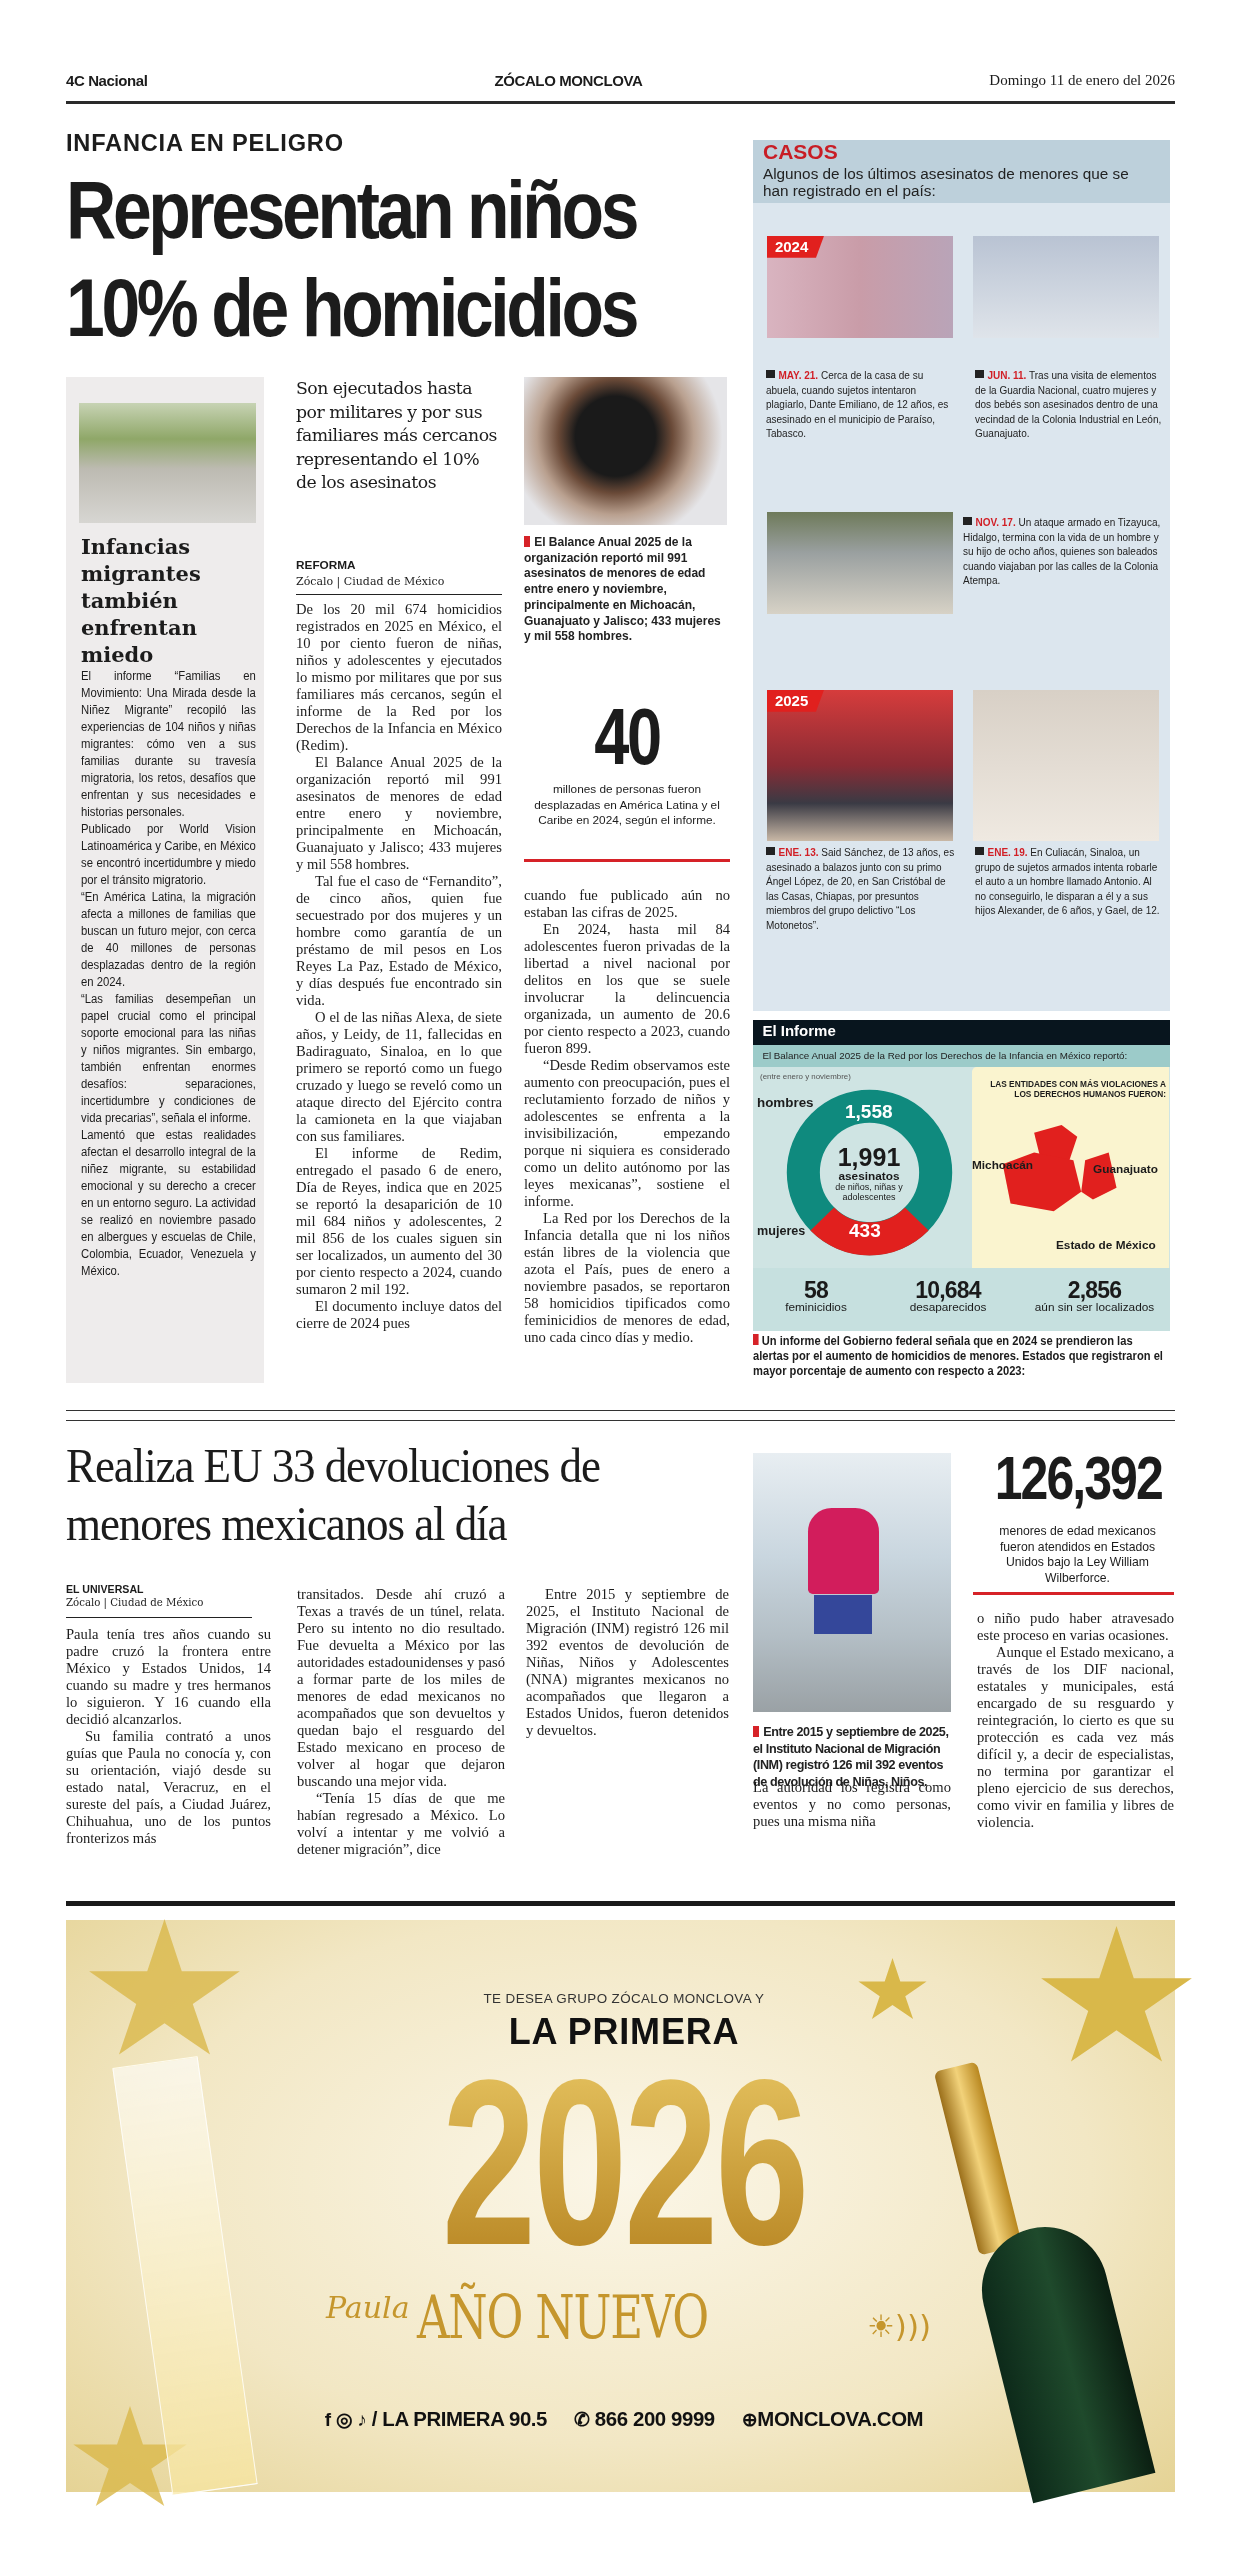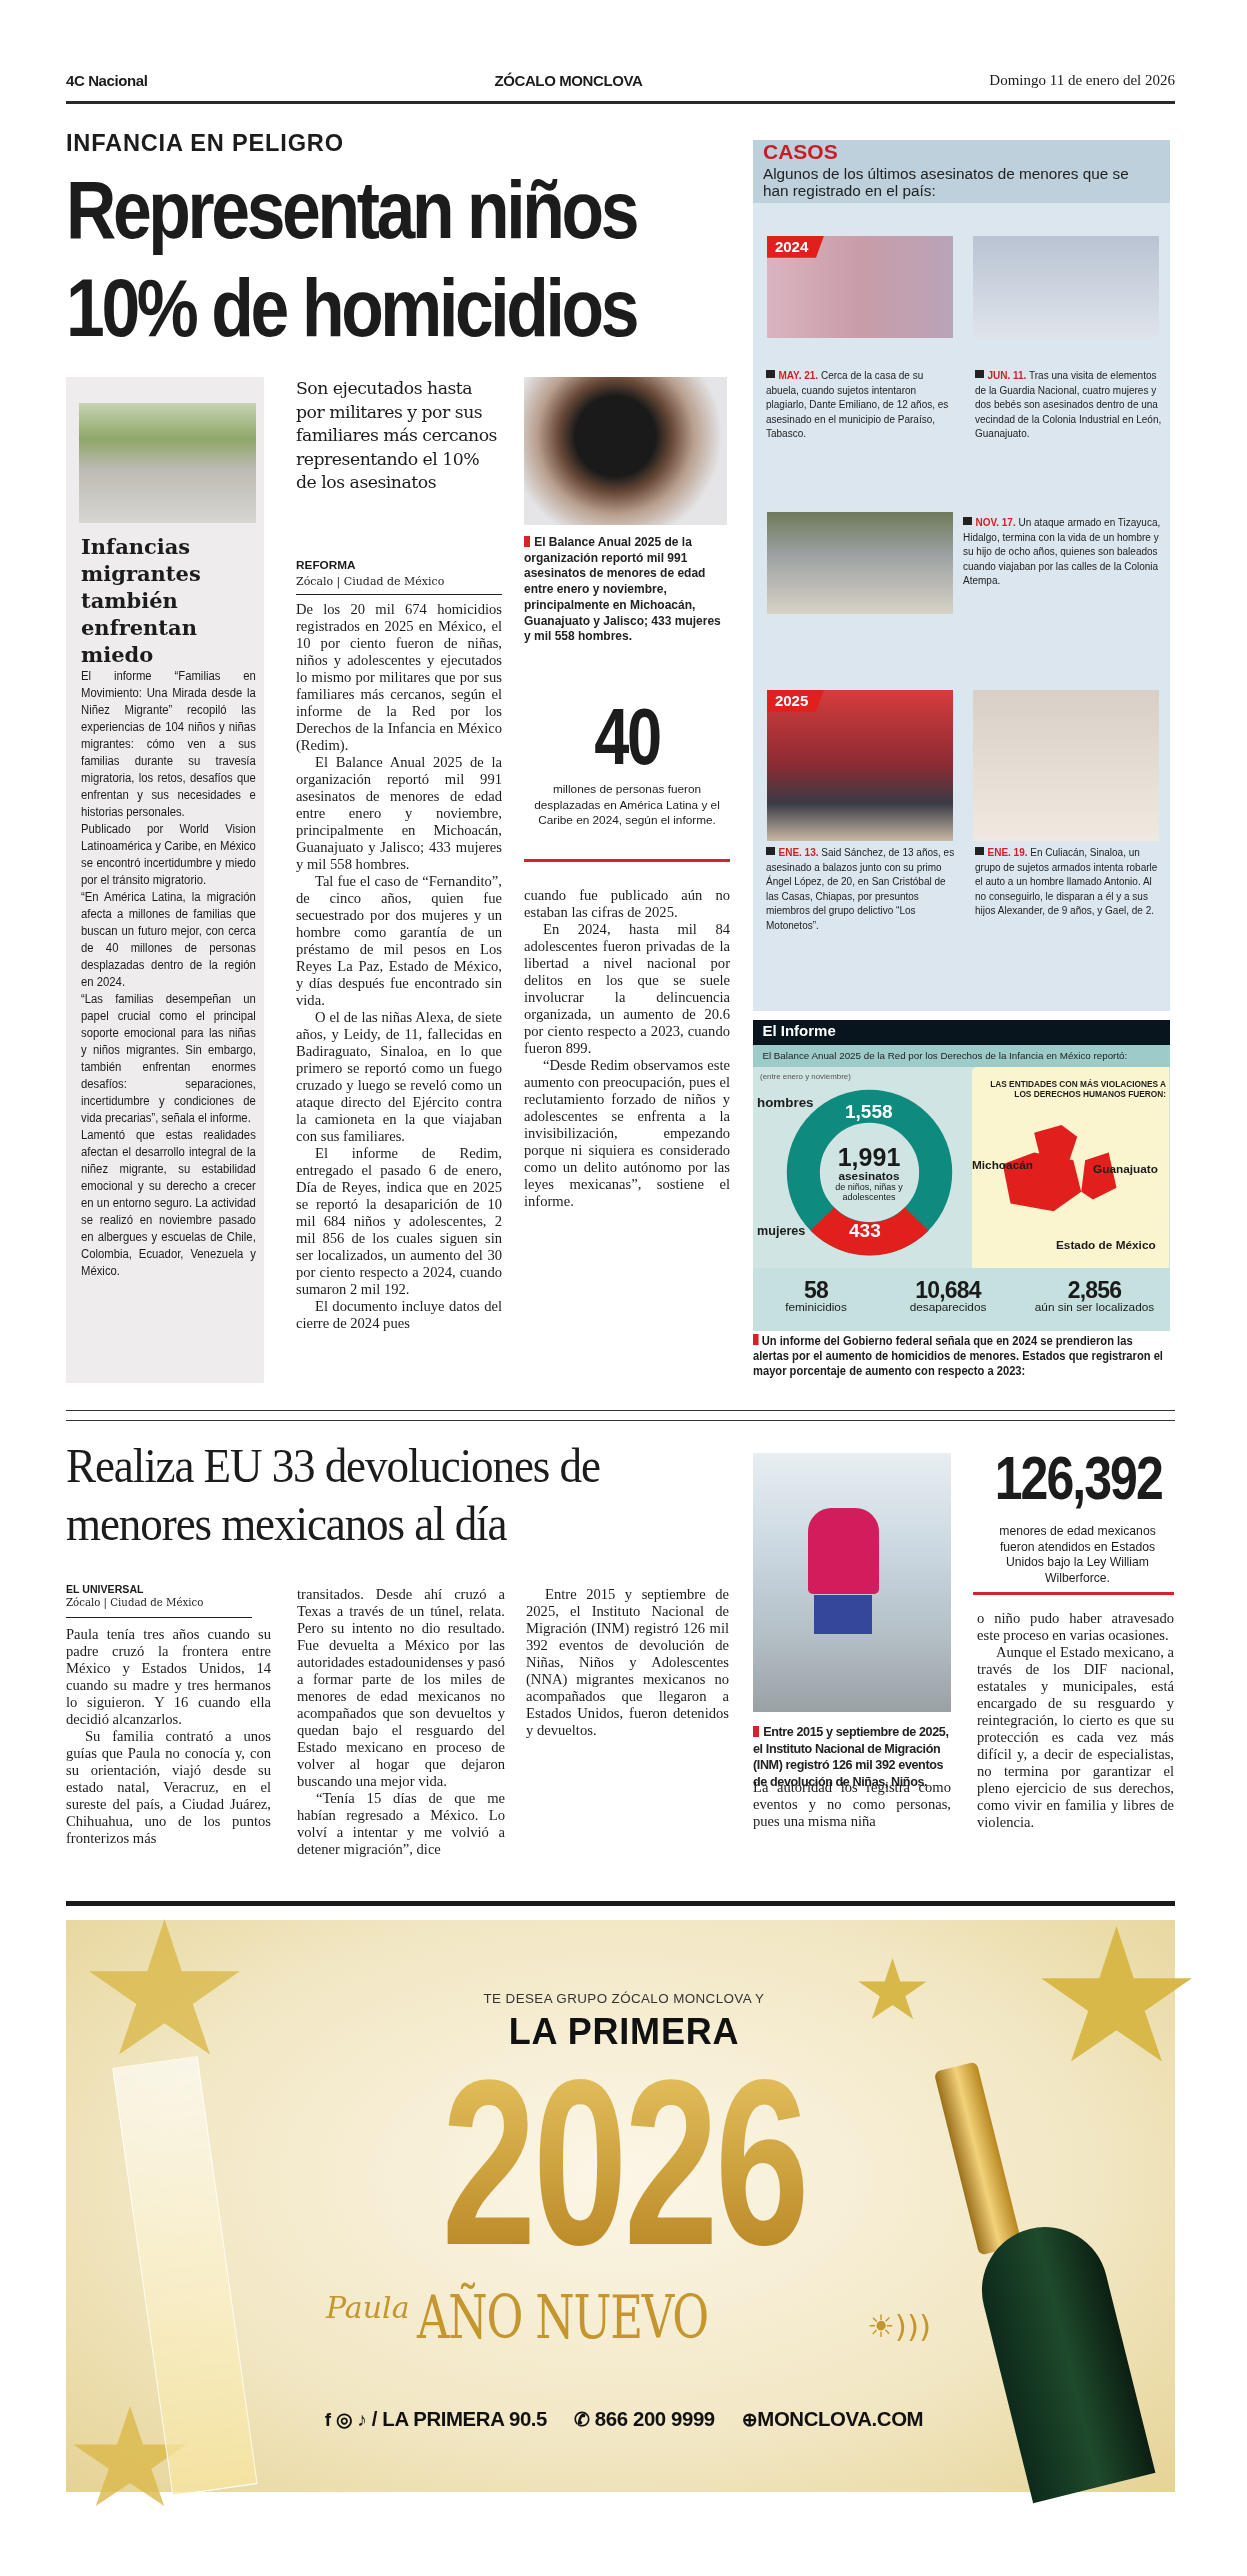--- a/index.html
+++ b/index.html
@@ -121,20 +121,21 @@
 
 <div class="abs photo photo2"></div>
 <div class="abs caption cap2"><span class="mk"></span><span>El Balance Anual 2025 de la organización reportó mil 991 asesinatos de menores de edad entre enero y noviembre, principalmente en Michoacán, Guanajuato y Jalisco; 433 mujeres y mil 558 hombres.</span></div>
 <div class="abs big40">40</div>
 <div class="abs big40-sub">millones de personas fueron desplazadas en América Latina y el Caribe en 2024, según el informe.</div>
 <div class="abs redrule" style="top:859px;left:524px;width:206px"></div>
 <div class="abs col col2">
   <p class="ni">cuando fue publicado aún no estaban las cifras de 2025.</p>
   <p>En 2024, hasta mil 84 adolescentes fueron privadas de la libertad a nivel nacional por delitos en los que se suele involucrar la delincuencia organizada, un aumento de 20.6 por ciento respecto a 2023, cuando fueron 899.</p>
   <p>“Desde Redim observamos este aumento con preocupación, pues el reclutamiento forzado de niños y adolescentes se enfrenta a la invisibilización, empezando porque ni siquiera es considerado como un delito autónomo por las leyes mexicanas”, sostiene el informe.</p>
+  <p>La Red por los Derechos de la Infancia detalla que ni los niños están libres de la violencia que azota el País, pues de enero a noviembre pasados, se reportaron 58 homicidios tipificados como feminicidios de menores de edad, uno cada cinco días y medio.</p>
 </div>
 
 <div class="abs casos"></div>
 <div class="abs casos-head"></div>
 <div class="abs casos-title">CASOS</div>
 <div class="abs casos-sub">Algunos de los últimos asesinatos de menores que se han registrado en el país:</div>
 
 <div class="abs cimg" style="top:236px;left:767px;width:186px;height:102px;background:linear-gradient(90deg,#d9b4c0,#c99ca8 50%,#b9a4b8)">
     <span class="tag">2024</span>
   </div>
@@ -145,21 +146,21 @@
 
 <div class="abs cimg" style="top:512px;left:767px;width:186px;height:102px;background:linear-gradient(180deg,#6e7a5a,#9aa0a0 40%,#d7d2c6)"></div>
 <div class="abs case-text" style="top:516px;left:963px;width:201px"><span class="b"></span><span class="d">NOV. 17.</span> <span>Un ataque armado en Tizayuca, Hidalgo, termina con la vida de un hombre y su hijo de ocho años, quienes son baleados cuando viajaban por las calles de la Colonia Atempa.</span></div>
 
 <div class="abs cimg" style="top:690px;left:767px;width:186px;height:151px;background:linear-gradient(180deg,#d63c3c,#8a2b34 50%,#3a3a44 75%,#c9b8a6)">
     <span class="tag">2025</span>
   </div>
 <div class="abs case-text" style="top:846px;left:766px;width:189px"><span class="b"></span><span class="d">ENE. 13.</span> <span>Said Sánchez, de 13 años, es asesinado a balazos junto con su primo Ángel López, de 20, en San Cristóbal de las Casas, Chiapas, por presuntos miembros del grupo delictivo “Los Motonetos”.</span></div>
 
 <div class="abs cimg" style="top:690px;left:973px;width:186px;height:151px;background:linear-gradient(180deg,#d8d0c6,#efe9e1)"></div>
-<div class="abs case-text" style="top:846px;left:975px;width:189px"><span class="b"></span><span class="d">ENE. 19.</span> <span>En Culiacán, Sinaloa, un grupo de sujetos armados intenta robarle el auto a un hombre llamado Antonio. Al no conseguirlo, le disparan a él y a sus hijos Alexander, de 9 años, y Gael, de 2.</span></div>
+<div class="abs case-text" style="top:846px;left:975px;width:189px"><span class="b"></span><span class="d">ENE. 19.</span> <span>En Culiacán, Sinaloa, un grupo de sujetos armados intenta robarle el auto a un hombre llamado Antonio. Al no conseguirlo, le disparan a él y a sus hijos Alexander, de 6 años, y Gael, de 12.</span></div>
 
 <div class="abs inf-head">El Informe</div>
 <div class="abs inf-band">El Balance Anual 2025 de la Red por los Derechos de la Infancia en México reportó:</div>
 <div class="abs inf-body"></div>
 <div class="abs" style="top:1072px;left:760px;font-family:'Liberation Sans',sans-serif;font-size:7.9px;color:#555">(entre enero y noviembre)</div>
 
 <svg class="abs" style="top:1089px;left:786px" width="167" height="167" viewBox="0 0 212 212">
   <circle cx="106" cy="106" r="84" fill="none" stroke="#0f8a7e" stroke-width="42"></circle>
   <path d="M 46 165 A 84 84 0 0 0 166 165" fill="none" stroke="#e1201e" stroke-width="42"></path>
 </svg>

